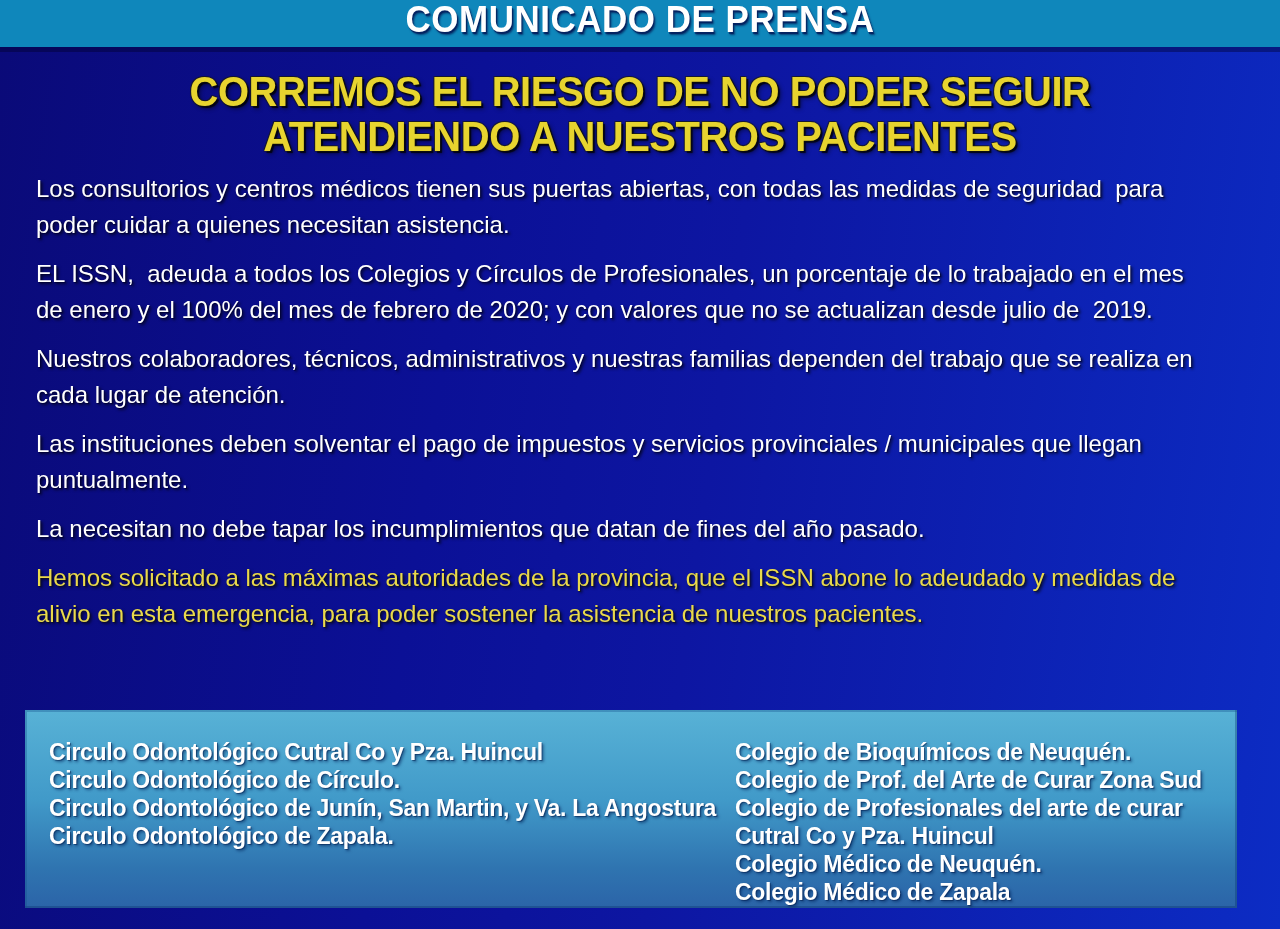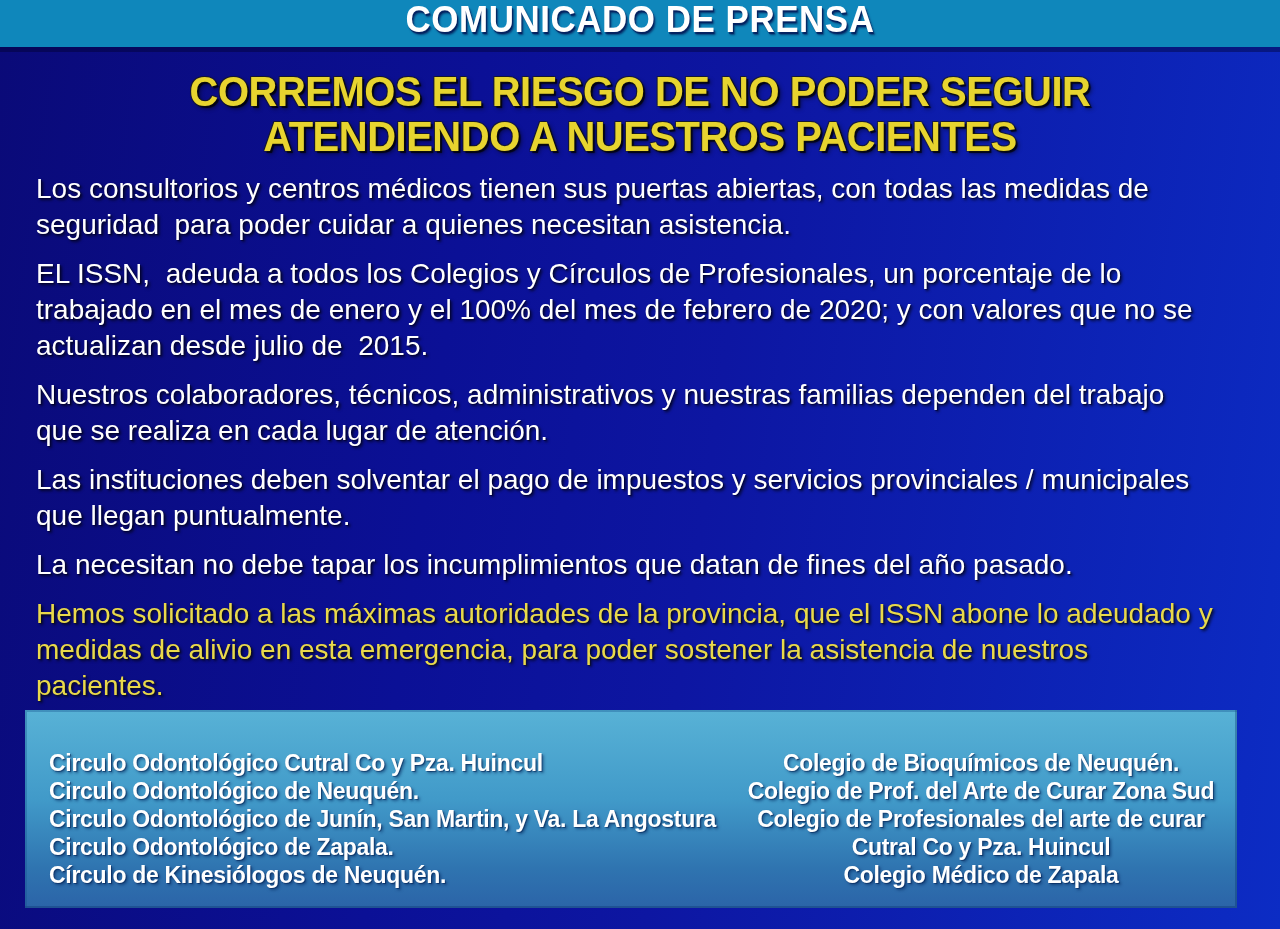--- a/index.html
+++ b/index.html
@@ -61,21 +61,21 @@
        3px  3px 4px rgba(0, 0, 0, 0.45);
   }
 
   
   .content {
     margin-top: 12px;
     padding: 0 64px 0 36px;
   }
   .para {
     color: #ffffff;
-    font-size: 28px;
+    font-size: 24px;
     line-height: 36px;
     margin-bottom: 13px;
     white-space: pre-wrap;
     text-shadow: 1px 1px 0 rgba(0, 0, 40, 0.55), 2px 2px 3px rgba(0, 0, 0, 0.75);
   }
   .para.yellow {
     color: #e9d94b;
     text-shadow: 1px 1px 0 rgba(20, 20, 0, 0.5), 2px 2px 3px rgba(0, 0, 0, 0.75);
   }
 
@@ -84,24 +84,24 @@
     position: absolute;
     left: 25px;
     top: 710px;
     width: 1212px;
     height: 198px;
     background: linear-gradient(180deg, #58b2d6 0%, #419ac9 45%, #2f74b0 80%, #2b64a8 100%);
     box-shadow:
       inset 2px 2px 0 rgba(20, 80, 140, 0.35),
       inset -2px -2px 0 rgba(10, 50, 110, 0.35);
     display: flex;
-    padding: 39px 10px 0 24px;
+    padding: 28px 10px 0 24px;
   }
   .sign-col-left  { width: 686px; flex: 0 0 auto; }
-  .sign-col-right { flex: 1 1 auto; text-align: center; }
+  .sign-col-right { flex: 1 1 auto; }
   .sig-line {
     color: #ffffff;
     font-size: 23px;
     font-weight: 700;
     line-height: 28px;
     letter-spacing: -0.3px;
     white-space: nowrap;
     text-shadow: 1px 1px 0 rgba(0, 25, 70, 0.45), 2px 2px 3px rgba(0, 35, 90, 0.6);
   }
 </style>
@@ -115,37 +115,37 @@
   </div>
   <div class="header-divider"></div>
 
   <div class="headline">
     <span class="headline-line">CORREMOS EL RIESGO DE NO PODER SEGUIR</span>
     <span class="headline-line">ATENDIENDO A NUESTROS PACIENTES</span>
   </div>
 
   <div class="content">
     <p class="para">Los consultorios y centros médicos tienen sus puertas abiertas, con todas las medidas de seguridad  para poder cuidar a quienes necesitan asistencia.</p>
-    <p class="para">EL ISSN,  adeuda a todos los Colegios y Círculos de Profesionales, un porcentaje de lo trabajado en el mes de enero y el 100% del mes de febrero de 2020; y con valores que no se actualizan desde julio de  2015.</p>
+    <p class="para">EL ISSN,  adeuda a todos los Colegios y Círculos de Profesionales, un porcentaje de lo trabajado en el mes de enero y el 100% del mes de febrero de 2020; y con valores que no se actualizan desde julio de  2019.</p>
     <p class="para">Nuestros colaboradores, técnicos, administrativos y nuestras familias dependen del trabajo que se realiza en cada lugar de atención.</p>
     <p class="para">Las instituciones deben solventar el pago de impuestos y servicios provinciales / municipales que llegan puntualmente.</p>
     <p class="para">La necesitan no debe tapar los incumplimientos que datan de fines del año pasado.</p>
     <p class="para yellow">Hemos solicitado a las máximas autoridades de la provincia, que el ISSN abone lo adeudado y medidas de alivio en esta emergencia, para poder sostener la asistencia de nuestros pacientes.</p>
   </div>
 
   <div class="sign-box">
     <div class="sign-col-left">
       <div class="sig-line">Circulo Odontológico Cutral Co y Pza. Huincul</div>
-      <div class="sig-line">Circulo Odontológico de Neuquén.</div>
+      <div class="sig-line">Circulo Odontológico de Círculo.</div>
       <div class="sig-line">Circulo Odontológico de Junín, San Martin, y Va. La Angostura</div>
       <div class="sig-line">Circulo Odontológico de Zapala.</div>
-      <div class="sig-line">Círculo de Kinesiólogos de Neuquén.</div>
     </div>
     <div class="sign-col-right">
       <div class="sig-line">Colegio de Bioquímicos de Neuquén.</div>
       <div class="sig-line">Colegio de Prof. del Arte de Curar Zona Sud</div>
       <div class="sig-line">Colegio de Profesionales del arte de curar</div>
       <div class="sig-line">Cutral Co y Pza. Huincul</div>
+      <div class="sig-line">Colegio Médico de Neuquén.</div>
       <div class="sig-line">Colegio Médico de Zapala</div>
     </div>
   </div>
 
 </div>
 
 </body></html>

